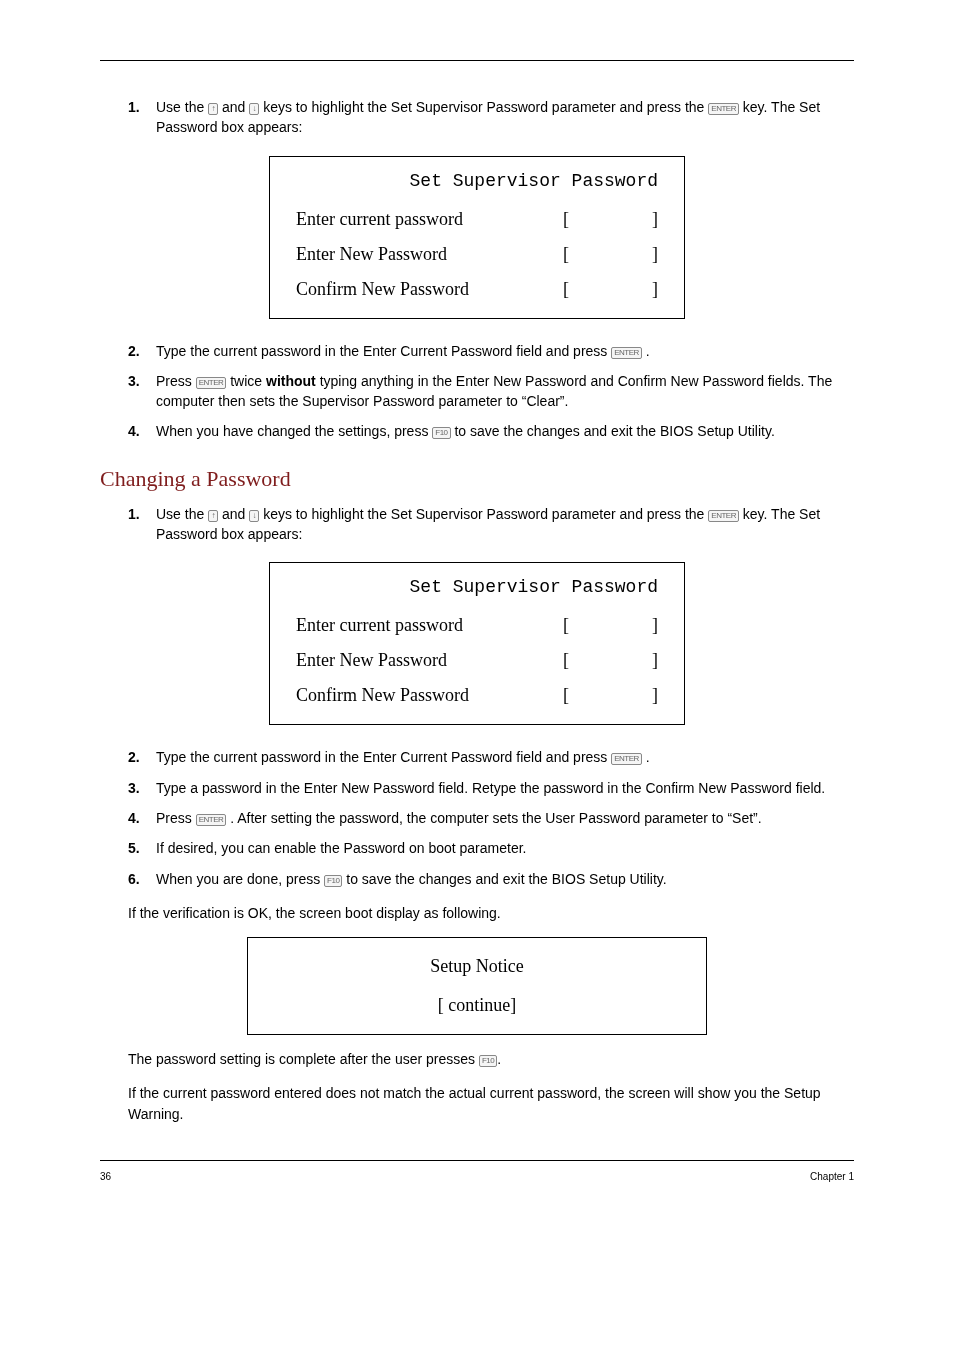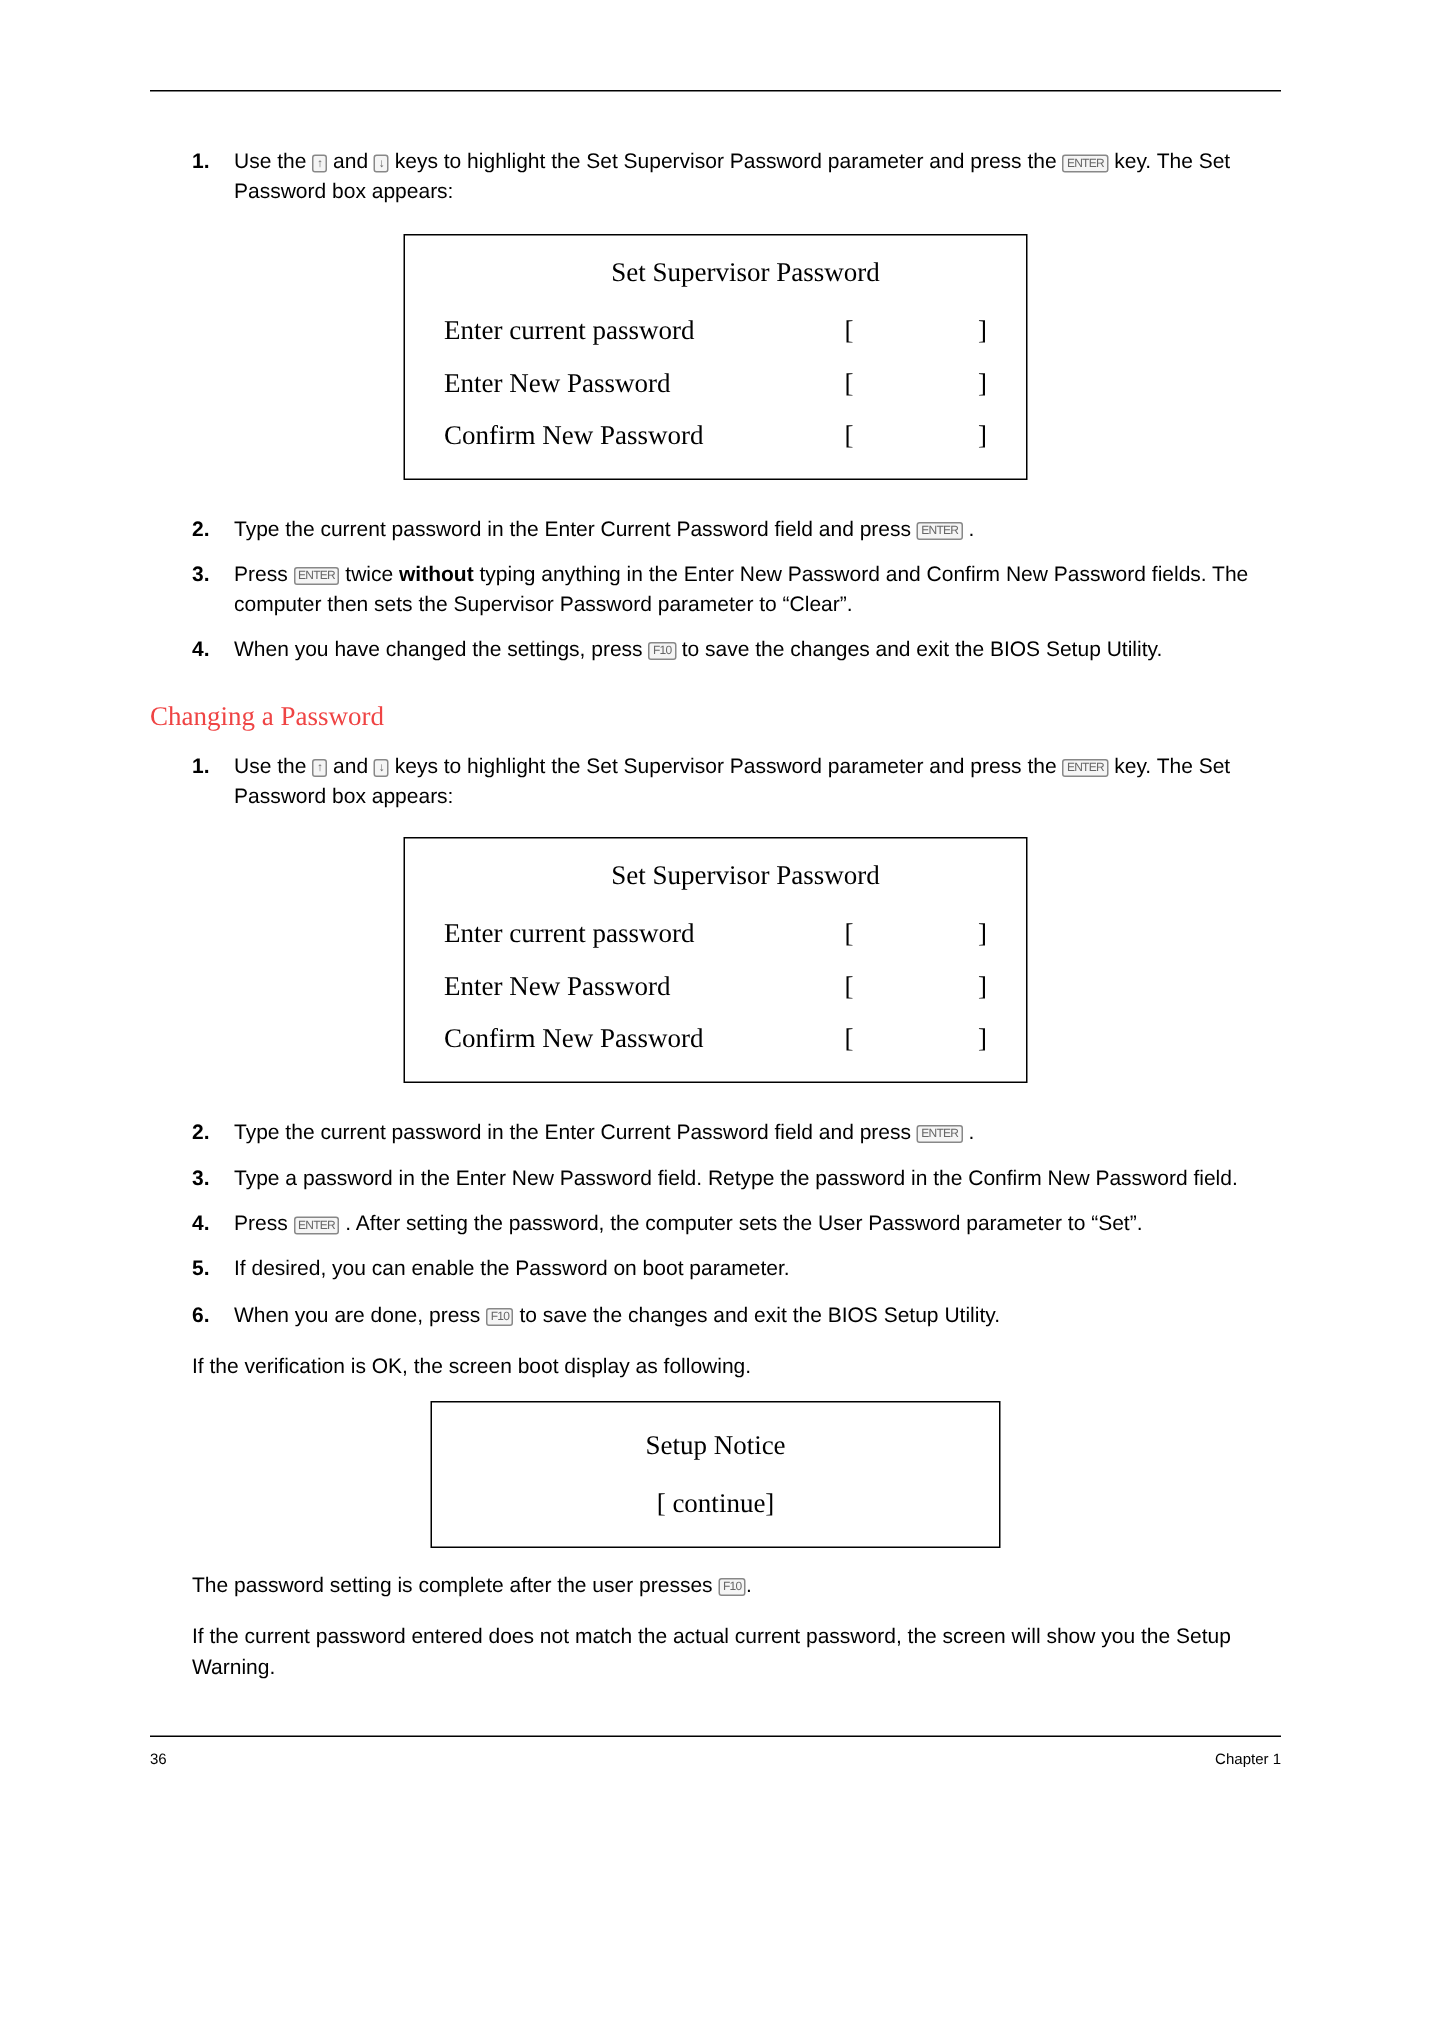--- a/index.html
+++ b/index.html
@@ -63,52 +63,53 @@
   .password-box {
     width: 416px;
     margin: 18px auto 22px auto;
     border: 1.5px solid #000;
     padding: 14px 26px 18px 26px;
     font-family: "Times New Roman", Times, serif;
     font-size: 18px;
     color: #000;
   }
   .password-box .box-title {
-    text-align: center;
+    text-align: right;
     padding-left: 40px;
     margin-bottom: 18px;
+    font-family: Liberation Mono, monospace;
   }
   .password-box .pw-row {
     display: flex;
     align-items: center;
     margin-bottom: 14px;
     gap: 47px;
   }
   .password-box .pw-row:last-child { margin-bottom: 0; }
   .password-box .pw-label {
     flex: 0 0 220px;
   }
   .password-box .pw-field {
     flex: 1;
     display: flex;
     justify-content: space-between;
   }
   .password-box .bracket { font-size: 18px; }
   .subheading {
     font-family: "Times New Roman", Times, serif;
-    font-size: 18px;
-    color: #ef4444;
+    font-size: 22px;
+    color: #7f1d1d;
     margin: 24px 0 12px 0;
   }
   .body-para {
     margin: 14px 0 8px 28px;
     line-height: 1.45;
   }
   .notice-box {
-    width: 380px;
+    width: 460px;
     margin: 14px auto 7px auto;
     border: 1.5px solid #000;
     padding: 18px 20px 18px 20px;
     font-family: "Times New Roman", Times, serif;
     font-size: 18px;
     text-align: center;
   }
   .notice-box .notice-title { margin-bottom: 18px; }
   .notice-box .notice-msg { margin-bottom: 18px; }
   .footer {

